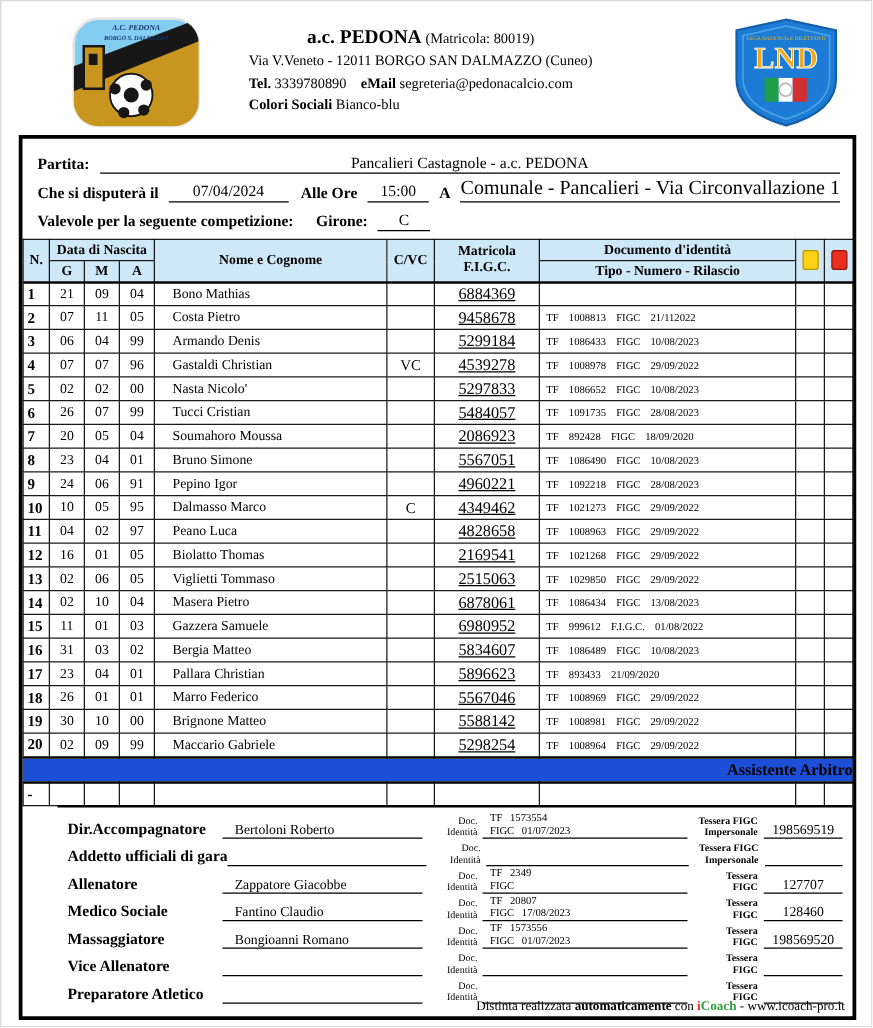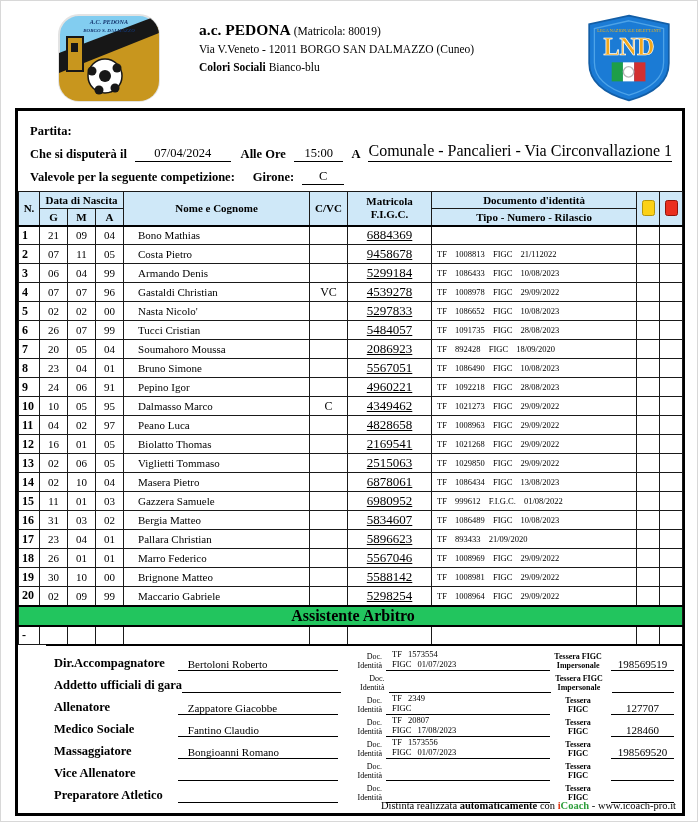--- a/index.html
+++ b/index.html
@@ -4,21 +4,21 @@
 <style>
   * { margin:0; padding:0; box-sizing:border-box; }
   html,body { background:#fff; }
   body { font-family:"Liberation Serif", serif; color:#000; }
   .page { position:relative; width:698px; height:822px; background:#fff; border:1px solid #d8d8d8; overflow:hidden; }
 
   
   .letterhead { display:flex; align-items:flex-start; padding:12px 10px 0 10px; height:106px; }
   .club-badge { width:104px; height:90px; margin-left:46px; flex:none; }
   .club-info { margin-left:38px; padding-top:5px; font-size:11.5px; line-height:1.5; }
-  .club-title { font-size:15.5px; font-weight:bold; }
+  .club-title { font-size:15.5px; font-weight:bold;text-align:center; }
   .club-title .matric { font-weight:normal; font-size:11.5px; }
   .lnd-badge { width:88px; height:90px; margin-left:auto; margin-right:14px; flex:none; }
   b.inline { font-weight:bold; }
 
   
   .form { position:absolute; left:14px; top:107px; width:670px; height:708px; border:3px solid #000; background:#fff; }
 
   
   .match { padding:5px 10px 3px 12px; }
   .m-row { display:flex; align-items:flex-end; height:23px; font-size:12.5px; }
@@ -40,32 +40,32 @@
   .roster td { font-size:11px; text-align:center; }
   td.c-n { font-weight:bold; font-size:12px; text-align:left; padding-left:3px; }
   td.c-name { text-align:left; padding-left:14px; }
   td.c-matr { font-size:13px;text-decoration:underline; }
   td.c-doc { font-size:8.5px; text-align:left; padding-left:5px; word-spacing:6px; }
   td.c-cvc { font-size:12px; }
   .matr-h div { line-height:1.25; }
   .card { display:inline-block; width:13px; height:16px; border-radius:2.5px; vertical-align:middle; }
   .card.y { background:#fcd116; border:1px solid #b5950a; }
   .card.r { background:#ea2f1f; border:1px solid #8f150c; }
-  tr.band-row td { background:#22c55e; font-weight:bold; font-size:16px; text-align:center; padding-left:5px; height:20px; border-top:2px solid #000; border-bottom:2px solid #000; }
+  tr.band-row td { background:#1d4ed8; font-weight:bold; font-size:13px; text-align:right; padding-left:5px; height:20px; border-top:2px solid #000; border-bottom:2px solid #000; }
   tr.dash-row { height:22px; }
   tr.dash-row td { font-weight:bold; }
 
   
   .staff { padding:4px 8px 0 6px; border-top:2px solid #000; margin-top:-1px;margin-left:28px; }
   .staff-row { display:flex; align-items:flex-end; height:21px; margin-bottom:1px; }
   .s-role { width:132px; font-weight:bold; font-size:12.5px; white-space:nowrap; padding-left:2px; }
   .s-name { width:168px; border-bottom:1.5px solid #000; font-size:11px; padding-left:10px; white-space:nowrap; }
   .s-lab { width:50px; font-size:8px; font-weight:normal; text-align:right; padding-right:4px; line-height:1.1; white-space:pre-line; }
   .s-doc { width:172px; border-bottom:1.5px solid #000; font-size:8.5px; line-height:1.15; white-space:pre-line; padding-left:6px; word-spacing:4px; }
-  .s-tlab { width:64px; font-size:8px; font-weight:bold; text-align:center; padding-right:5px; line-height:1.1; white-space:pre-line; }
+  .s-tlab { width:64px; font-size:8px; font-weight:bold; text-align:right; padding-right:5px; line-height:1.1; white-space:pre-line; }
   .s-num { width:66px; border-bottom:1.5px solid #000; font-size:11px; text-align:center; white-space:nowrap; }
   .minline { min-height:13px; }
 
   
   .footer { position:absolute; right:6px; bottom:2px; font-size:10.5px; }
   .f-red { color:#e23a19; font-weight:bold; }
   .f-green { color:#2e9e3c; font-weight:bold; }
 </style>
 </head>
 <body>
@@ -96,20 +96,26 @@
       <text x="52" y="19" text-anchor="middle" font-size="5" font-weight="bold" font-style="italic" fill="#15356e">BORGO S. DALMAZZO</text>
     </svg>
 
     <div class="club-info">
       <div class="club-title">
         <span>a.c. PEDONA</span>
         <span class="matric">(Matricola: 80019)</span>
       </div>
       <div>Via V.Veneto - 12011 BORGO SAN DALMAZZO (Cuneo)</div>
       <div>
+        <b class="inline">Tel.</b>
+        <span>3339780890</span>&nbsp;&nbsp;&nbsp;
+        <b class="inline">eMail</b>
+        <span>segreteria@pedonacalcio.com</span>
+      </div>
+      <div>
         <b class="inline">Colori Sociali</b>
         <span>Bianco-blu</span>
       </div>
     </div>
 
     <svg class="lnd-badge" viewBox="0 0 100 104" aria-hidden="true">
       <path d="M50 3 L96 13 L96 58 Q96 88 50 101 Q4 88 4 58 L4 13 Z" fill="#1b7bd5" stroke="#135ea6" stroke-width="2"></path>
       <path d="M50 9 L90 18 L90 57 Q90 83 50 95 Q10 83 10 57 L10 18 Z" fill="none" stroke="#4da3e8" stroke-width="1.5"></path>
       <text x="50" y="22" text-anchor="middle" font-size="5" fill="#f2b418">LEGA NAZIONALE DILETTANTI</text>
       <text x="50" y="48" text-anchor="middle" font-size="28" font-weight="bold" fill="#f2a81c" stroke="#ffffff" stroke-width="0.8">LND</text>
@@ -120,20 +126,21 @@
         <circle cx="49.5" cy="68" r="6" fill="none" stroke="#b5b5b5" stroke-width="1.5"></circle>
       </g>
     </svg>
   </div>
 
   <div class="form">
 
     <div class="match">
       <div class="m-row">
         <span class="m-label">Partita:</span>
+        <span class="uline fill">Pancalieri Castagnole - a.c. PEDONA</span>
       </div>
       <div class="m-row">
         <span class="m-label">Che si disputerà il</span>
         <span class="uline w-date">07/04/2024</span>
         <span class="m-label">Alle Ore</span>
         <span class="uline w-time">15:00</span>
         <span class="m-label">A</span>
         <span class="uline fill venue">Comunale - Pancalieri - Via Circonvallazione 1</span>
       </div>
       <div class="m-row">

